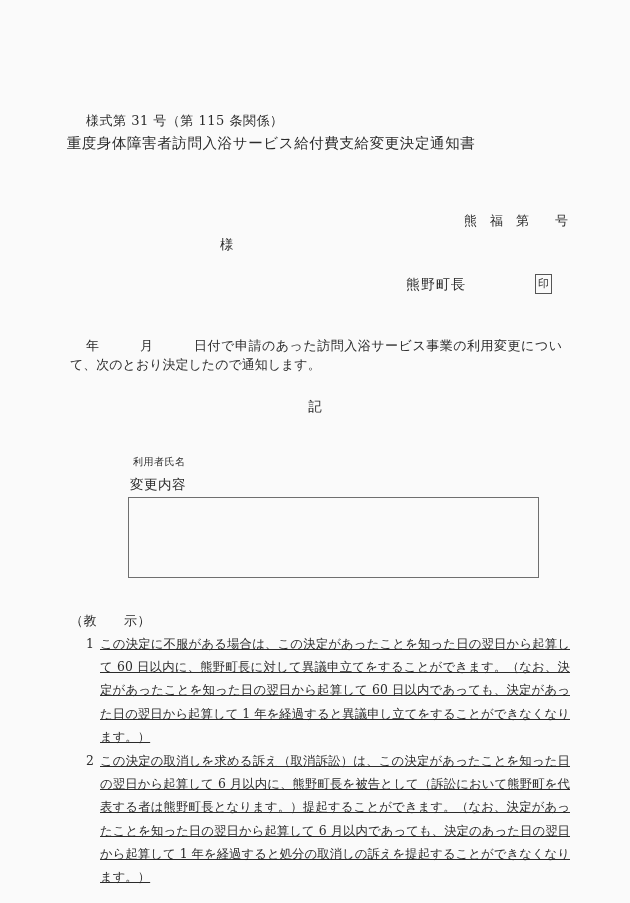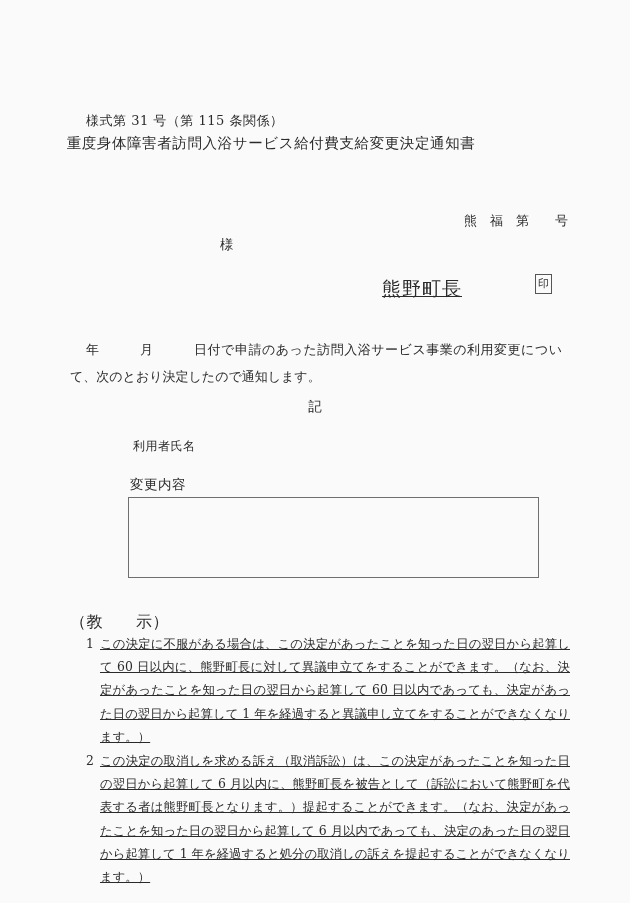--- a/index.html
+++ b/index.html
@@ -64,25 +64,24 @@
 
   
   .addressee {
     left: 220px;
     top: 236px;
     font-size: 13.5px;
   }
 
   
   .issuer {
-    left: 382px;
+    left: 406px;
     top: 276px;
-    font-size: 19px;
+    font-size: 14px;
     letter-spacing: 1px;
-    text-decoration: underline;
   }
   .seal-box {
     position: absolute;
     left: 535px;
     top: 274px;
     width: 17px;
     height: 20px;
     border: 1px solid #555;
     box-sizing: border-box;
     font-size: 11px;
@@ -90,40 +89,40 @@
     text-align: center;
     color: #333;
   }
 
   
   .body-par {
     left: 70px;
     top: 336px;
     width: 492px;
     font-size: 13px;
-    line-height: 27px;
+    line-height: 19px;
     text-indent: 16px;
     text-align: justify;
     white-space: normal;
   }
 
   
   .ki-mark {
     left: 0;
     top: 398px;
     width: 630px;
     text-align: center;
     font-size: 13.5px;
   }
 
   
   .field-label-name {
     left: 133px;
-    top: 438px;
-    font-size: 12px;
+    top: 455px;
+    font-size: 10px;
     letter-spacing: 0.5px;
   }
   .field-label-content {
     left: 130px;
     top: 476px;
     font-size: 13.5px;
     letter-spacing: 0.5px;
     font-family: Liberation Mono, monospace;
   }
 
@@ -136,21 +135,21 @@
     height: 81px;
     border: 1px solid #6f6f6f;
     box-sizing: border-box;
     background: transparent;
   }
 
   
   .notice-head {
     left: 70px;
     top: 612px;
-    font-size: 16px;
+    font-size: 13px;
     letter-spacing: 0.5px;
   }
   .notice-list {
     position: absolute;
     left: 70px;
     top: 632px;
     width: 500px;
   }
   .notice-item {
     position: relative;

